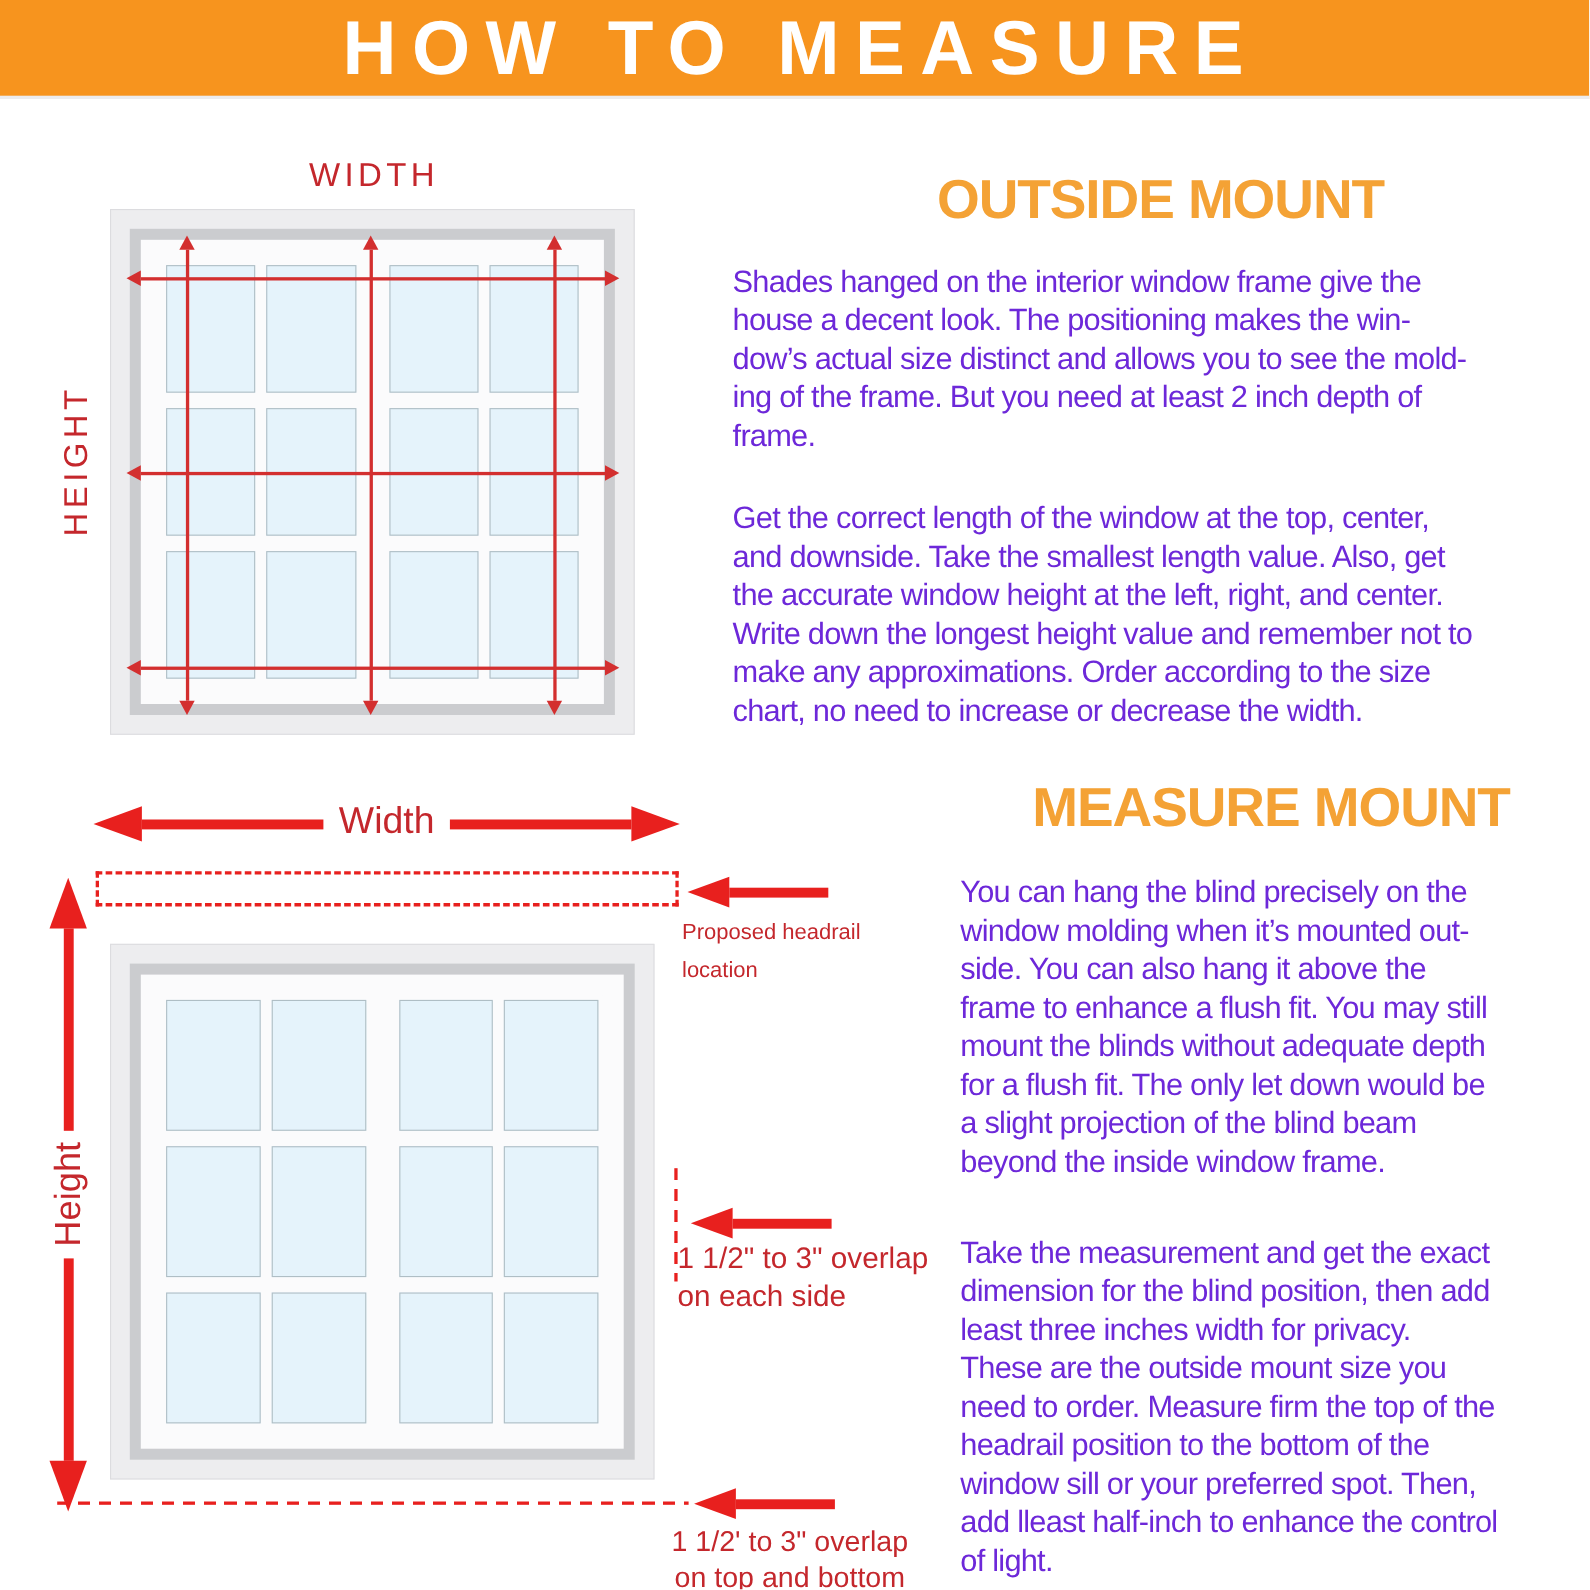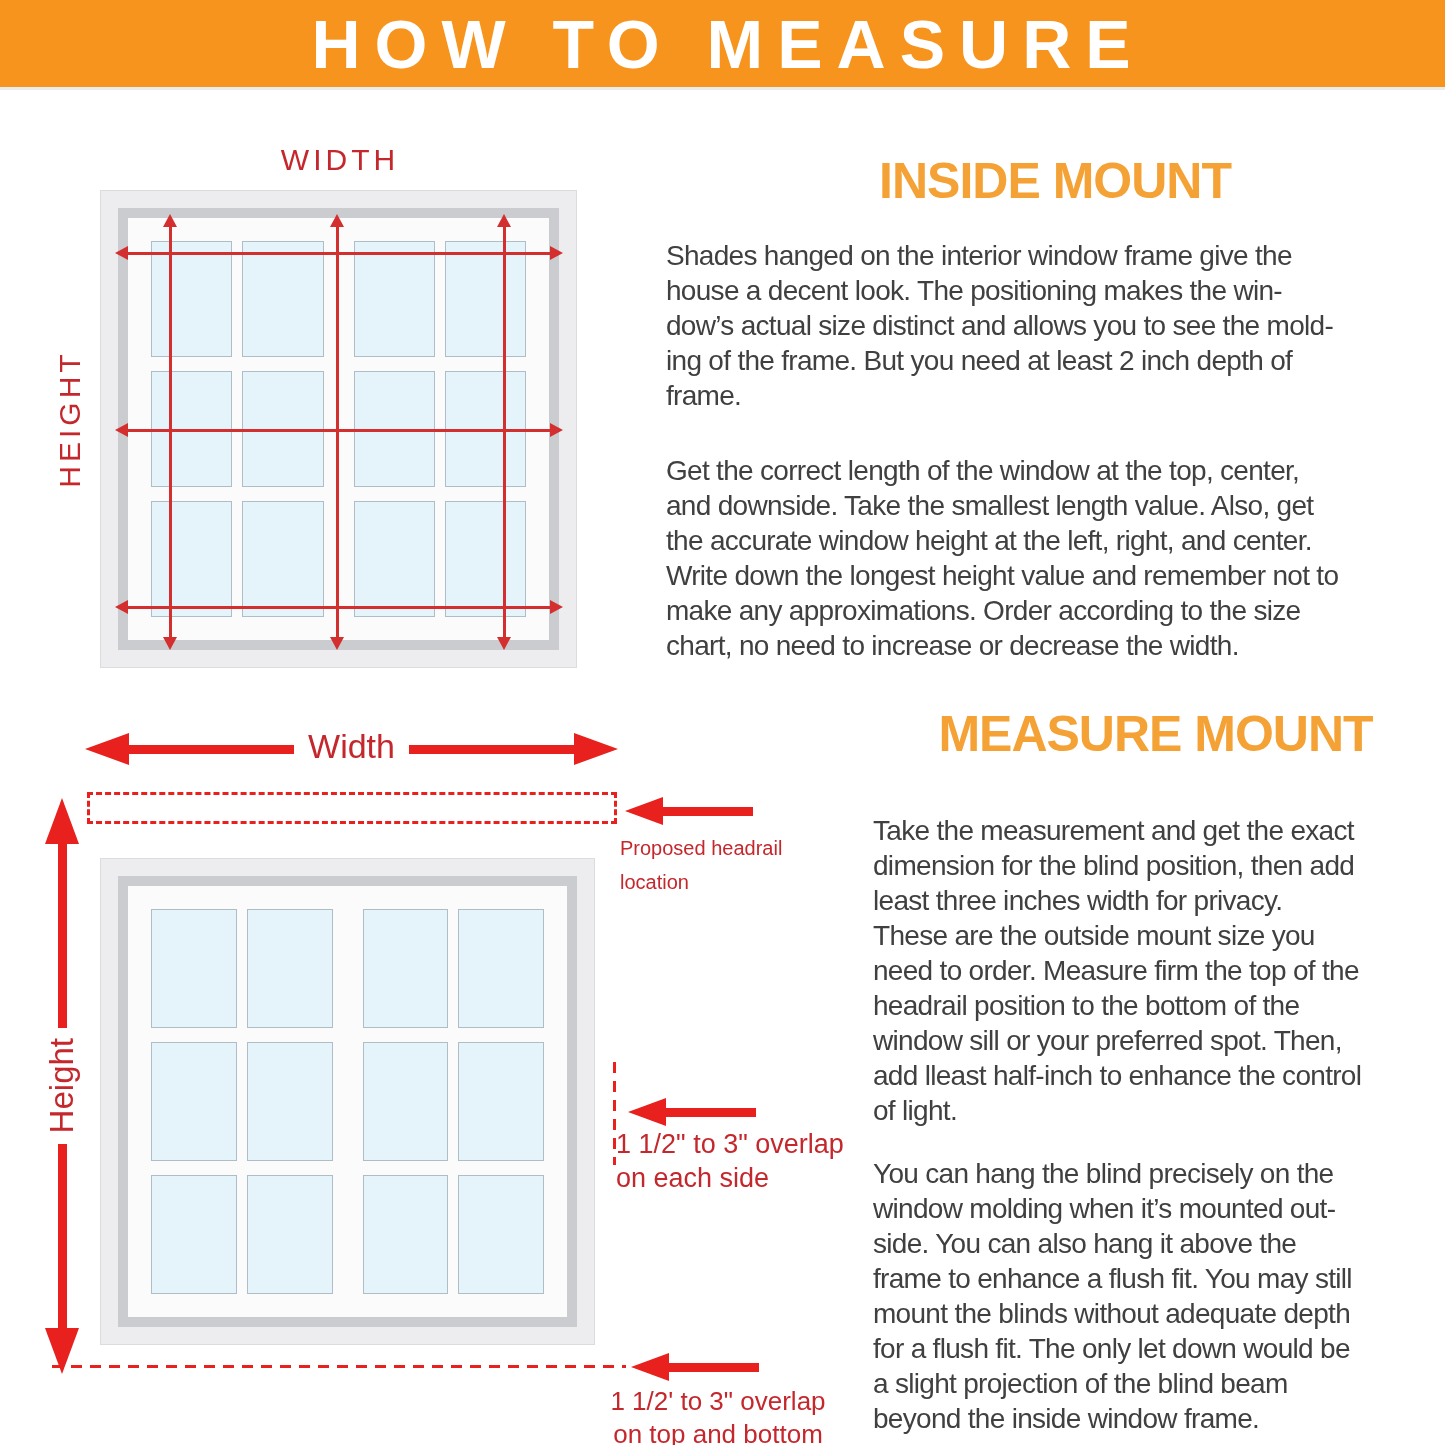--- a/index.html
+++ b/index.html
@@ -97,21 +97,21 @@
   .side-label { left:616px; top:1127px; font-size:27px; line-height:34px; }
   .bottom-label { left:608px; top:1385px; width:220px; text-align:center;
     font-size:26px; line-height:33px; }
 
   
   .col { position:absolute; }
   .inside-col { left:666px; top:150px; width:778px; }
   .outside-col { left:873px; top:703px; width:565px; }
   .mount-heading { color:#F4A235; font-size:50px; font-weight:bold;
     line-height:62px; text-align:center; letter-spacing:-1px; }
-  .body-para { white-space:pre; color:#404040; font-size:28px; line-height:35px;
+  .body-para { white-space:pre; color:#6d28d9; font-size:28px; line-height:35px;
     letter-spacing:-0.7px; }
   .inside-col .body-para { margin-top:26px; }
   .inside-col .p2 { margin-top:40px; }
   .outside-col .body-para { margin-top:28px; }
   .outside-col .p2 { margin-top:48px; }
 </style>
 </head>
 <body>
 
 <div class="canvas">
@@ -218,48 +218,48 @@
     <div class="dash-h"></div>
     <div class="arrow-left" style="left:631px; top:1353px;">
       <div class="cap"></div>
       <div class="bar"></div>
     </div>
     <div class="red-label bottom-label">1 1/2' to 3" overlap
 on top and bottom</div>
   </section>
 
   <section class="col inside-col">
-    <h2 class="mount-heading">INSIDE MOUNT</h2>
+    <h2 class="mount-heading">OUTSIDE MOUNT</h2>
     <p class="body-para">Shades hanged on the interior window frame give the
 house a decent look. The positioning makes the win-
 dow’s actual size distinct and allows you to see the mold-
 ing of the frame. But you need at least 2 inch depth of
 frame.</p>
     <p class="body-para p2">Get the correct length of the window at the top, center,
 and downside. Take the smallest length value. Also, get
 the accurate window height at the left, right, and center.
 Write down the longest height value and remember not to
 make any approximations. Order according to the size
 chart, no need to increase or decrease the width.</p>
   </section>
 
   <section class="col outside-col">
     <h2 class="mount-heading">MEASURE MOUNT</h2>
+    <p class="body-para">You can hang the blind precisely on the
+window molding when it’s mounted out-
+side. You can also hang it above the
+frame to enhance a flush fit. You may still
+mount the blinds without adequate depth
+for a flush fit. The only let down would be
+a slight projection of the blind beam
+beyond the inside window frame.</p>
     <p class="body-para p2">Take the measurement and get the exact
 dimension for the blind position, then add
 least three inches width for privacy.
 These are the outside mount size you
 need to order. Measure firm the top of the
 headrail position to the bottom of the
 window sill or your preferred spot. Then,
 add lleast half-inch to enhance the control
 of light.</p>
-    <p class="body-para">You can hang the blind precisely on the
-window molding when it’s mounted out-
-side. You can also hang it above the
-frame to enhance a flush fit. You may still
-mount the blinds without adequate depth
-for a flush fit. The only let down would be
-a slight projection of the blind beam
-beyond the inside window frame.</p>
   </section>
 
 </div>
 
 </body></html>

